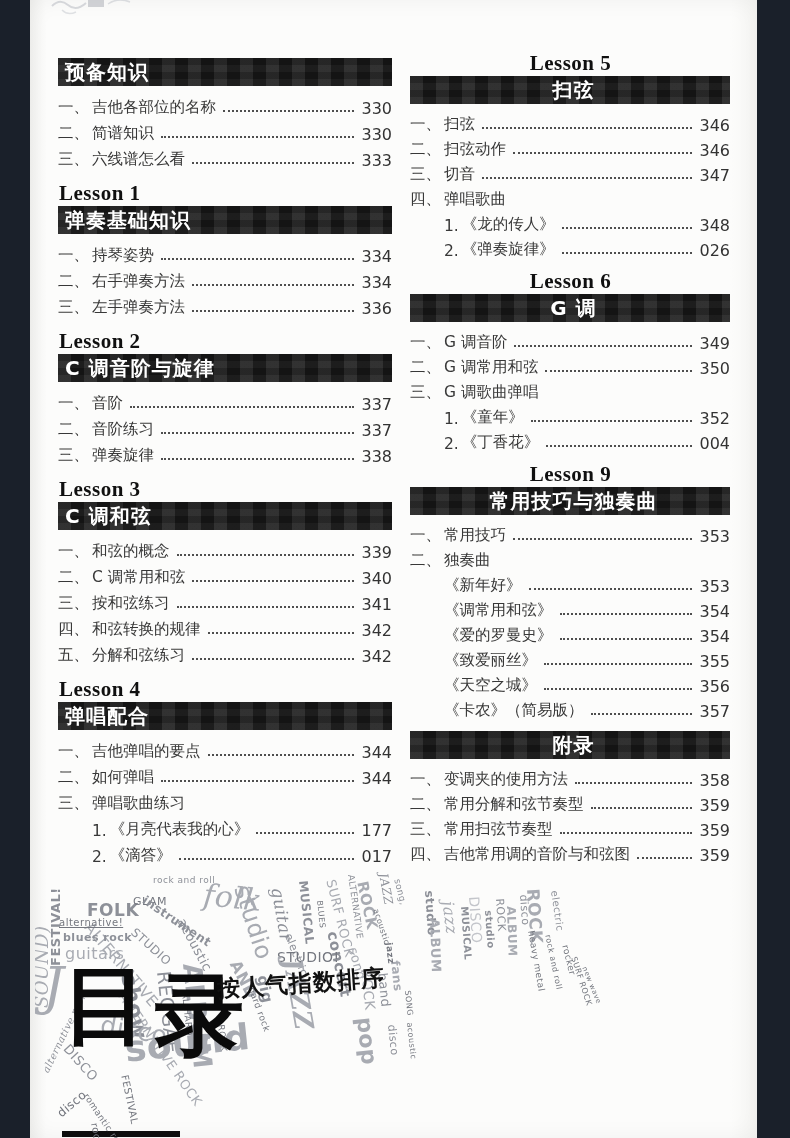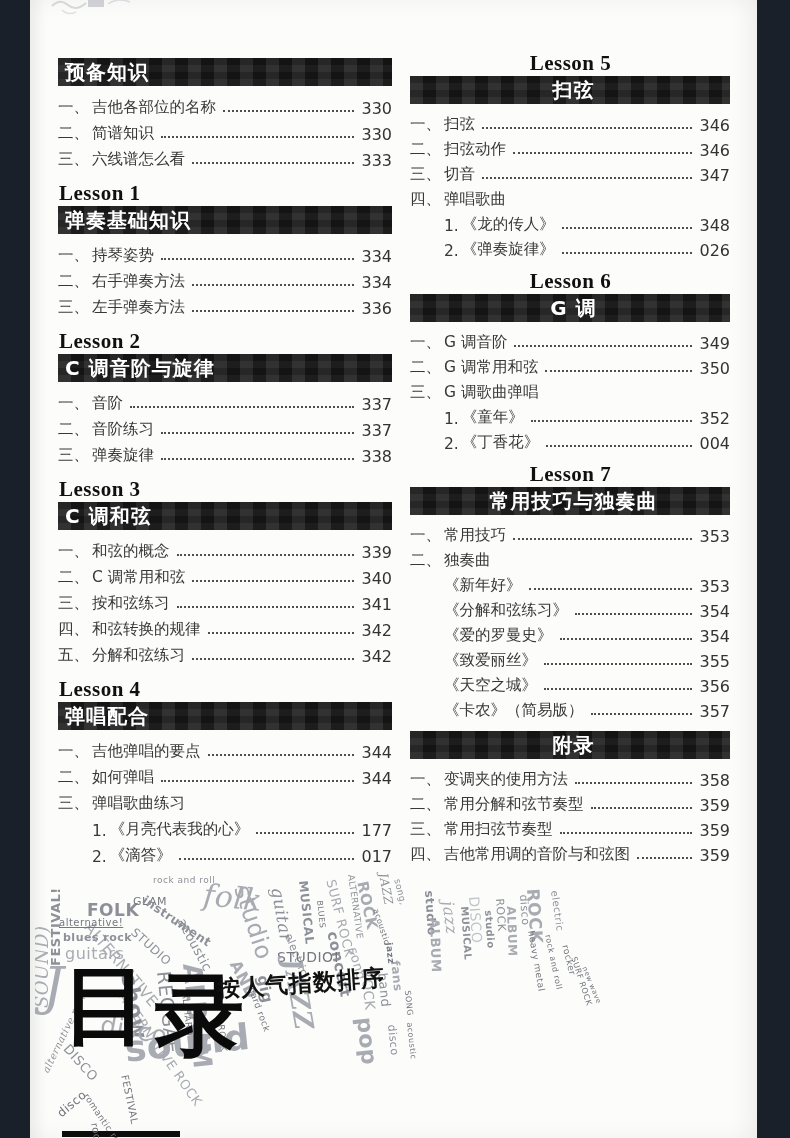--- a/index.html
+++ b/index.html
@@ -269,39 +269,39 @@
             <span class="pagenum">352</span>
           </div>
           <div class="toc-row indent">
             <span class="entry-label">2.</span>
             <span class="entry-title">《丁香花》</span>
             <span class="leader"></span>
             <span class="pagenum">004</span>
           </div>
         </div>
         <div class="section">
-          <div class="lesson">Lesson 7</div>
+          <div class="lesson">Lesson 9</div>
           <div class="bar"><span class="bar-text">常用技巧与独奏曲</span></div>
           <div class="toc-row">
             <span class="entry-label">一、</span>
             <span class="entry-title">常用技巧</span>
             <span class="leader"></span>
             <span class="pagenum">353</span>
           </div>
           <div class="toc-row">
             <span class="entry-label">二、</span>
             <span class="entry-title">独奏曲</span>
           </div>
           <div class="toc-row indent">
             <span class="entry-title">《新年好》</span>
             <span class="leader"></span>
             <span class="pagenum">353</span>
           </div>
           <div class="toc-row indent">
-            <span class="entry-title">《分解和弦练习》</span>
+            <span class="entry-title">《调常用和弦》</span>
             <span class="leader"></span>
             <span class="pagenum">354</span>
           </div>
           <div class="toc-row indent">
             <span class="entry-title">《爱的罗曼史》</span>
             <span class="leader"></span>
             <span class="pagenum">354</span>
           </div>
           <div class="toc-row indent">
             <span class="entry-title">《致爱丽丝》</span>

